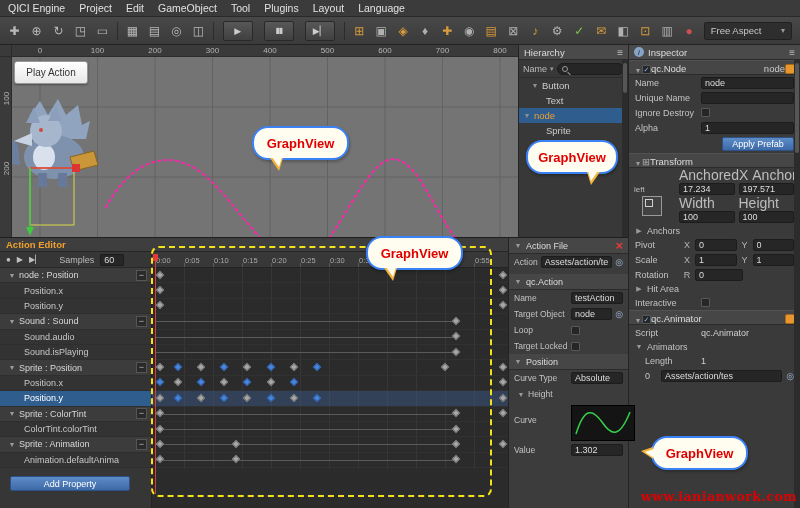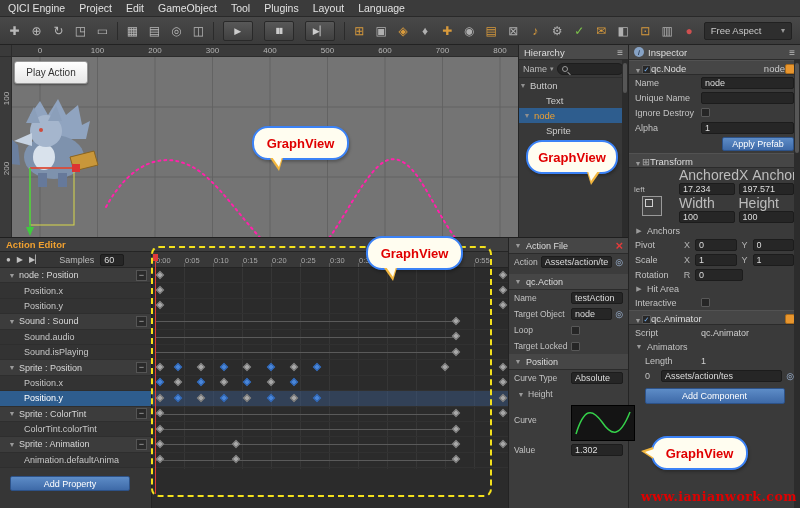--- a/index.html
+++ b/index.html
@@ -247,21 +247,21 @@
       <span class="menu-glyph" style="margin-left:auto">≡</span>
     </div>
     <div class="h-search">
       <span>Name</span>
       <span style="font-size:7px;color:#999">▾</span>
       <div class="searchbox">
           <span class="mag"></span>
         </div>
     </div>
     <div id="h-list">
-        <div class="h-item" style="padding-left:0">
+        <div class="h-item" style="padding-left:12px">
           <span class="h-arrow">▼</span>
           <span class="lbl">Button</span>
         </div>
         <div class="h-item" style="padding-left:16px">
           <span class="h-arrow"></span>
           <span class="lbl">Text</span>
         </div>
         <div class="h-item sel accent" style="padding-left:4px">
           <span class="h-arrow">▼</span>
           <span class="lbl">node</span>
@@ -397,23 +397,20 @@
         <span>Animators</span>
       </div>
     <div class="irow" style="padding-left:16px">
         <span class="ilabel" style="width:52px">Length</span>
         <span class="ro-text">1</span>
       </div>
     <div class="irow" style="padding-left:16px">
         <span style="width:12px;flex-shrink:0">0</span>
         <input class="ifield" readonly="" value="Assets/action/tes" style="">
         <span class="target">◎</span>
-      </div>
-    <div class="irow" style="justify-content:center;height:26px">
-        <button class="btn-blue" style="width:140px;height:16px">Add Component</button>
       </div>
     <div class="scroll-v" style="top:15px;bottom:0">
         <i style="top:3px;height:90px"></i>
       </div>
   </div>
 
   <div class="action-editor">
     <div class="ae-title">Action Editor</div>
 
     <div class="ae-left">

